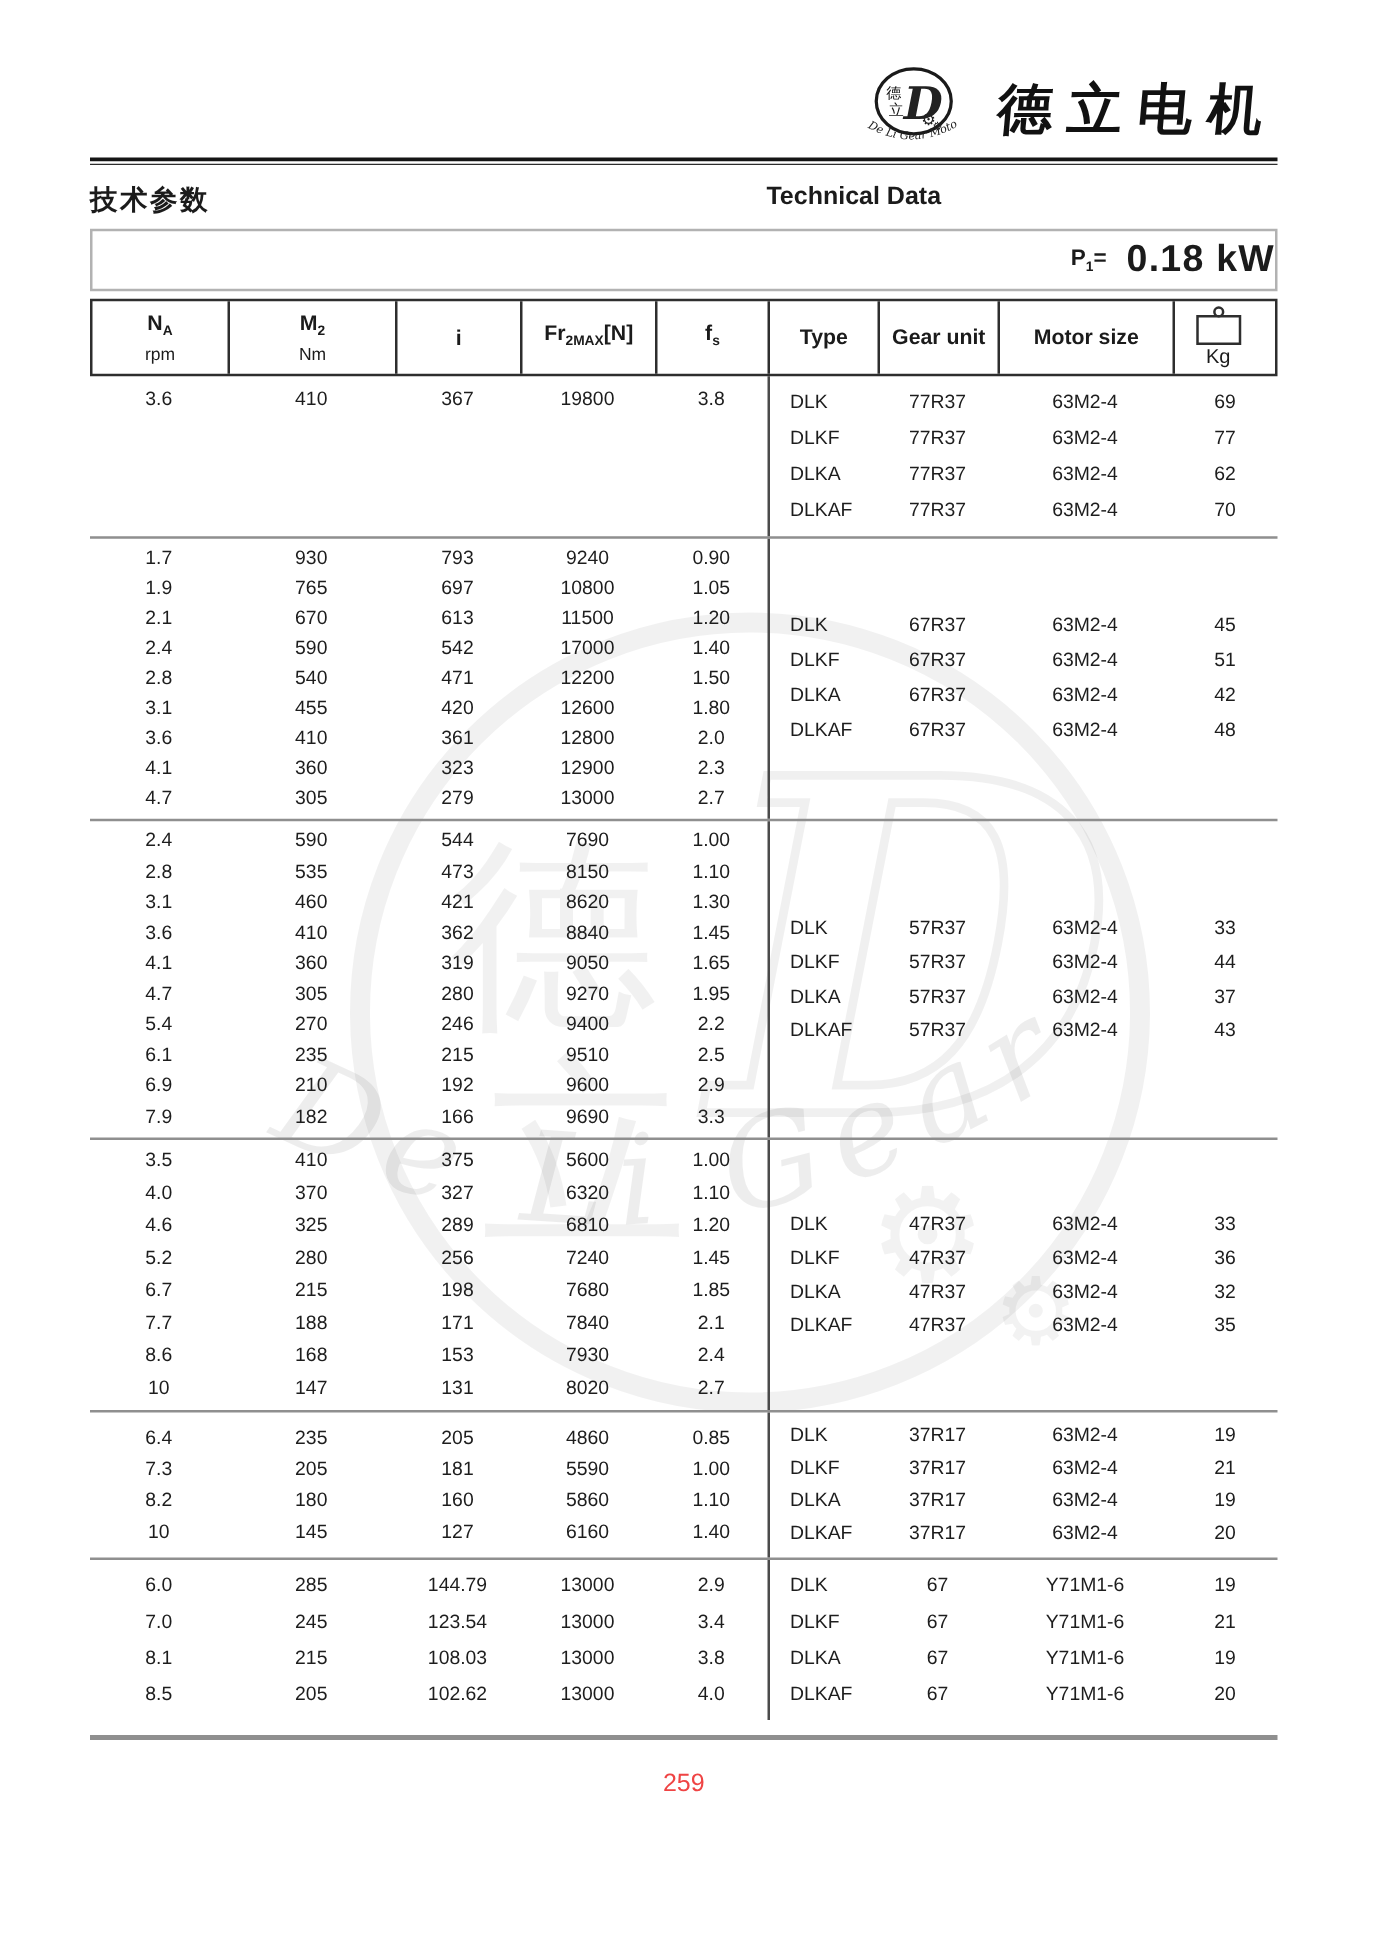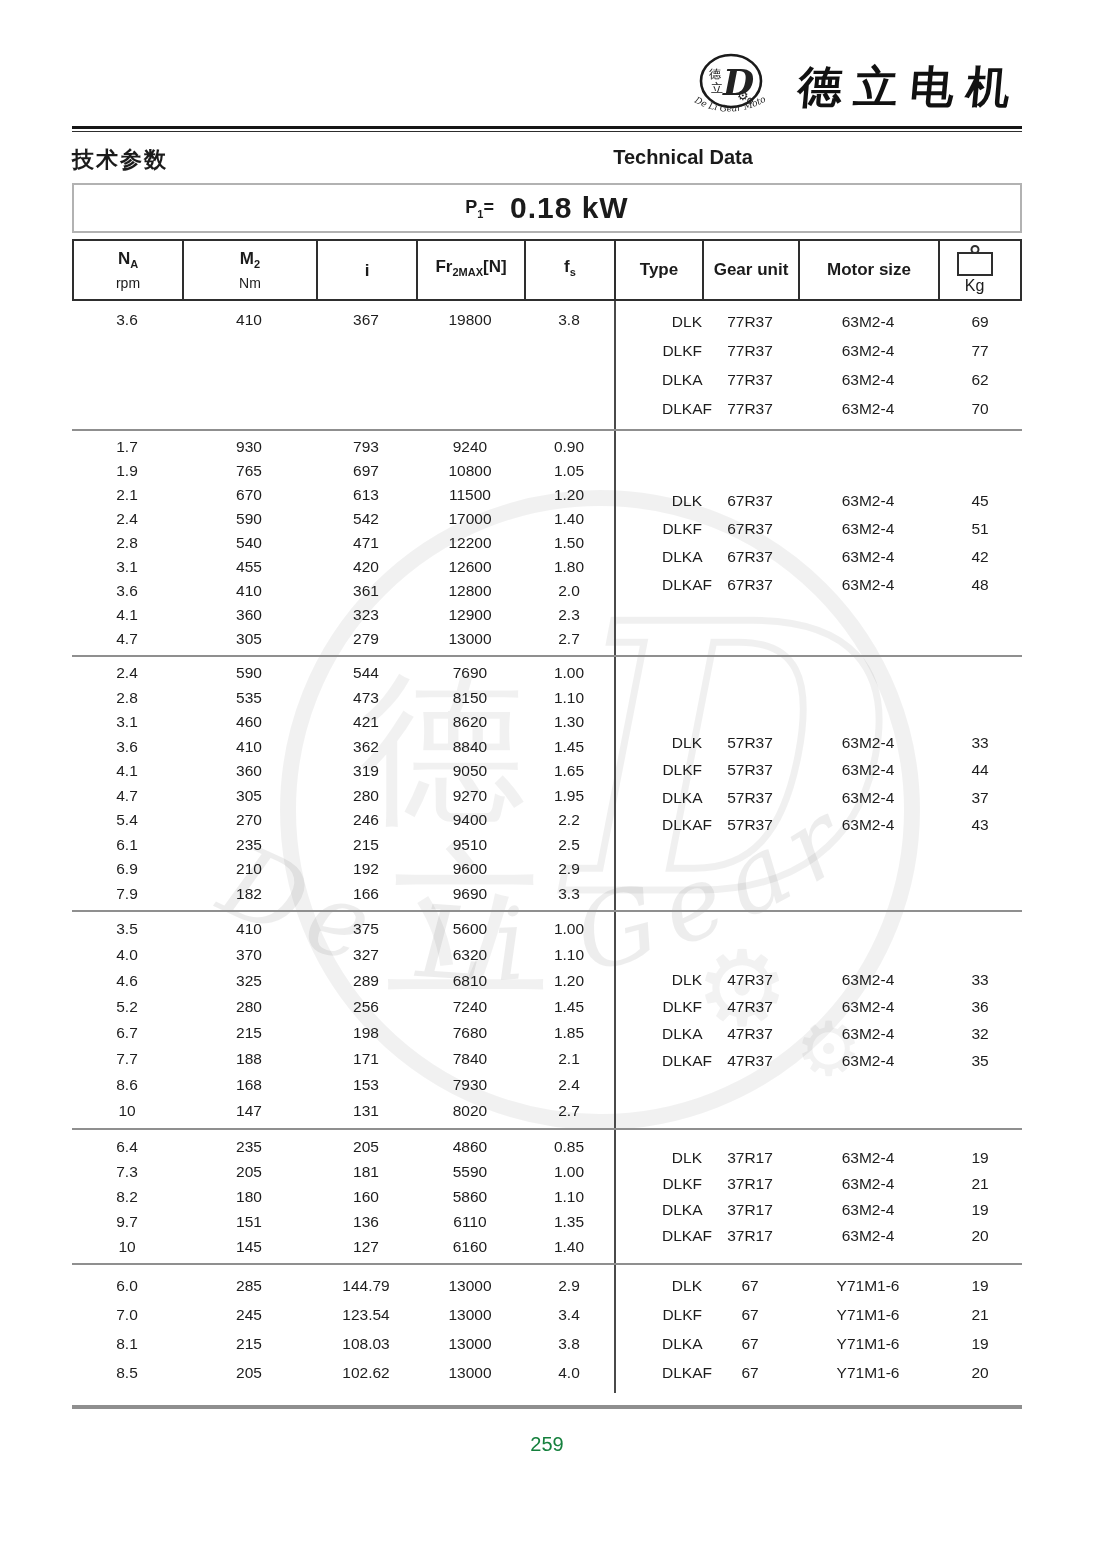--- a/index.html
+++ b/index.html
@@ -16,21 +16,21 @@
     font-family:"DejaVu Serif", serif;font-weight:bold;font-size:44px;
     letter-spacing:12px;transform:skewX(-5deg);white-space:nowrap;color:#111;
   }
   .top-rule{height:2px;border-top:3px solid #151515;border-bottom:1px solid #2d2d2d;margin-top:2px}
 
   
   .titlebar{position:relative;margin-top:13px;height:30px}
   .title-zh{font-size:22px;font-weight:bold;letter-spacing:2px}
   .title-en{position:absolute;left:611px;top:1px;transform:translateX(-50%);font-size:20px;font-weight:bold}
 
-  .power-box{margin-top:8px;height:46px;border:2px solid #b2b2b2;display:flex;align-items:center;justify-content:center}
+  .power-box{margin-top:8px;height:46px;border:2px solid #b2b2b2;display:flex;align-items:center;justify-content:flex-end}
   .power-prefix{font-size:18px;font-weight:bold}
   .power-prefix sub{font-size:11px}
   .power-value{font-size:30px;font-weight:bold;margin-left:16px;letter-spacing:1px}
 
   
   .col-row{display:flex;margin-top:6px;border:2px solid #2e2e2e}
   .hcell{box-sizing:border-box;height:58px;border-right:2px solid #2e2e2e;
          display:flex;flex-direction:column;align-items:center;justify-content:center}
   .hcell:last-child{border-right:none}
   .h-main{font-size:17px;font-weight:bold;line-height:19px}
@@ -47,34 +47,34 @@
   .c5{width:88px}.c6{width:96px}.c7{width:140px}.c8{width:69px}
 
   
   .block{display:flex;border-bottom:2px solid #8f8f8f}
   .block:last-child{border-bottom:none}
   .block-left{width:542px;display:flex;flex-direction:column;justify-content:center;padding:4px 0}
   .block-right{width:408px;box-sizing:border-box;border-left:2px solid #4a4a4a;
                display:flex;flex-direction:column;justify-content:center;padding:6px 0}
   .lrow,.vrow{display:flex}
   .lcell,.vcell{font-size:15.5px;text-align:center;color:#1d1d1d}
-  .v0{width:86px;text-align:right;padding-left:46px;box-sizing:border-box}
+  .v0{width:86px;text-align:left;padding-left:16px;box-sizing:border-box}
   .v1{width:96px}.v2{width:140px}.v3{width:84px}
 
   .b0 .lrow,.b0 .vrow{line-height:29px}
   .b0 .block-left{justify-content:flex-start}
   .b1 .lrow{line-height:24px}   .b1 .vrow{line-height:28px}
   .b2 .lrow{line-height:24.5px} .b2 .vrow{line-height:27.5px}
   .b3 .lrow{line-height:26px}   .b3 .vrow{line-height:27px}
   .b4 .lrow{line-height:25px}   .b4 .vrow{line-height:26px}
   .b5 .lrow,.b5 .vrow{line-height:29px}
 
   
   .bottom-rule{height:4px;background:#8f8f8f;margin-top:12px}
-  .page-number{text-align:center;margin-top:24px;font-size:20px;color:#15803d}
+  .page-number{text-align:center;margin-top:24px;font-size:20px;color:#ef4444}
 
   
   .watermark{position:absolute;left:150px;top:460px;z-index:0;pointer-events:none}
 </style>
 </head>
 <body>
 
 <svg class="watermark" width="840" height="740" viewBox="0 0 840 740">
   <defs>
     <path id="wm-arc" d="M 65,445 Q 410,635 785,340" fill="none"></path>
@@ -489,27 +489,20 @@
             <div class="lcell c4">1.00</div>
           </div>
           <div class="lrow">
             <div class="lcell c0">8.2</div>
             <div class="lcell c1">180</div>
             <div class="lcell c2">160</div>
             <div class="lcell c3">5860</div>
             <div class="lcell c4">1.10</div>
           </div>
           <div class="lrow">
-            <div class="lcell c0">9.7</div>
-            <div class="lcell c1">151</div>
-            <div class="lcell c2">136</div>
-            <div class="lcell c3">6110</div>
-            <div class="lcell c4">1.35</div>
-          </div>
-          <div class="lrow">
             <div class="lcell c0">10</div>
             <div class="lcell c1">145</div>
             <div class="lcell c2">127</div>
             <div class="lcell c3">6160</div>
             <div class="lcell c4">1.40</div>
           </div>
         </div>
         <div class="block-right">
           <div class="vrow">
             <div class="vcell v0">DLK</div>

